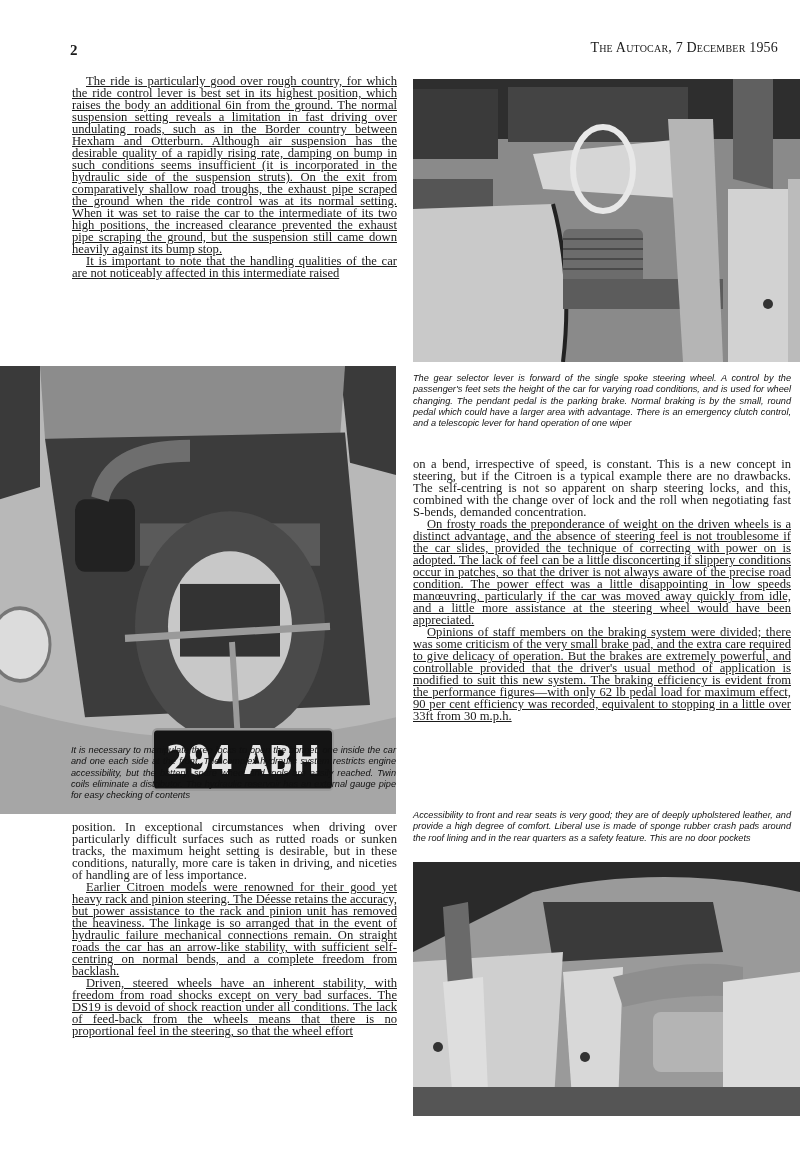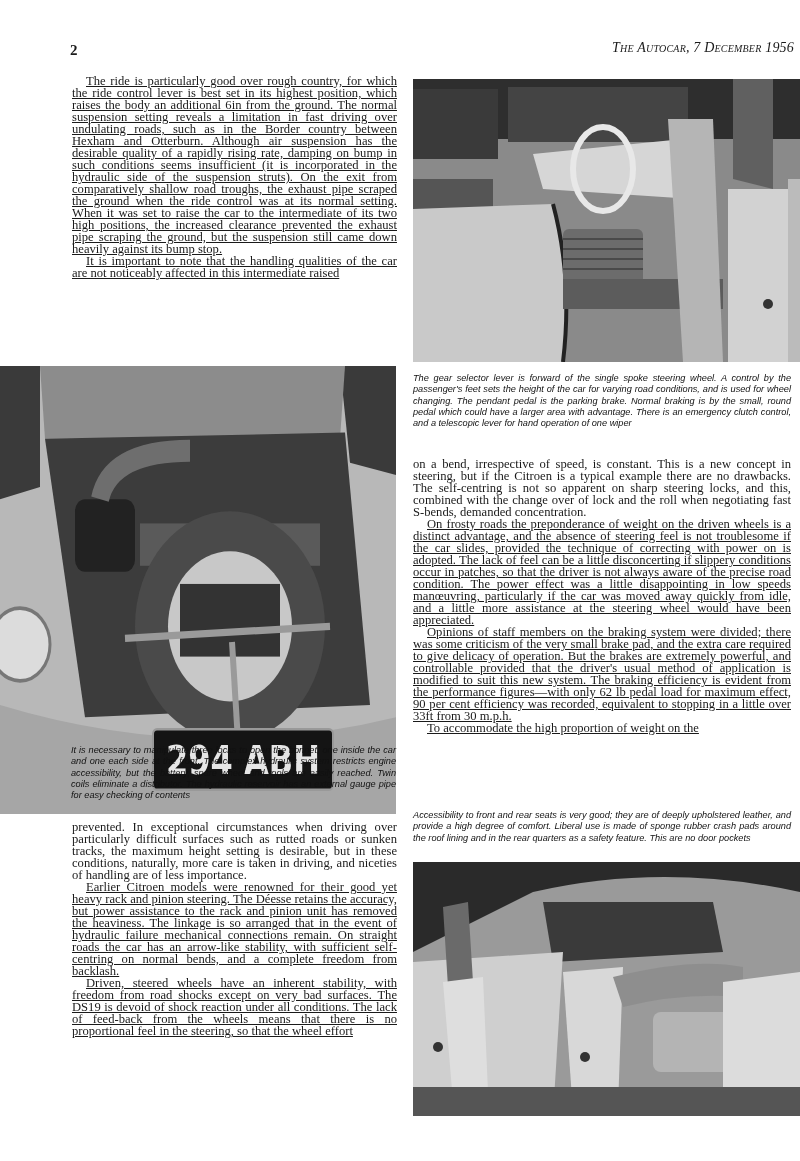--- a/index.html
+++ b/index.html
@@ -1,19 +1,19 @@
 <!DOCTYPE html>
 <html><head>
   <meta charset="utf-8">
   <style>
     html, body { margin: 0; padding: 0; background: #ffffff; }
     body { width: 800px; height: 1161px; position: relative; overflow: hidden; color: #1a1a1a; font-family: "Liberation Serif", "DejaVu Serif", serif; }
     .abs { position: absolute; }
     .page-number { left: 70px; top: 42px; font-size: 15px; font-weight: bold; }
-    .running-head { right: 6px; top: 40px; font-size: 14px; font-variant: small-caps; letter-spacing: 0.2px; font-style: italic; }
+    .running-head { right: 22px; top: 40px; font-size: 14px; font-variant: small-caps; letter-spacing: 0.2px; }
     .col { font-size: 12.6px; line-height: 12px; text-align: justify; }
     .col p { margin: 0; text-indent: 0; }
     .col p.ind { text-indent: 14px; text-decoration: underline; }
     .caption { font-family: Liberation Sans, sans-serif; font-style: italic; font-size: 9.2px; line-height: 11.3px; text-align: justify; color: #111; }
     .photo { background: #777; overflow: hidden; }
     .photo svg { display: block; width: 100%; height: 100%; }
   </style>
 </head>
 <body>
 
@@ -68,27 +68,26 @@
     <rect x="153" y="300" width="180" height="50" rx="4" fill="#141414" stroke="#999" stroke-width="2"></rect>
     <text x="243" y="337" text-anchor="middle" fill="#e6e6e6" font-family="DejaVu Sans, sans-serif" font-size="32" font-weight="bold">294 ABH</text>
   </svg>
 </div>
 <div class="abs caption" style="left:71px; top:745px; width:325px;">It is necessary to manipulate three locks to open the bonnet, one inside the car and one each side at the front. The complex hydraulic system restricts engine accessibility, but the battery, spare wheel and tools are easily reached. Twin coils eliminate a distributor. The hydraulic reservoir has an external gauge pipe for easy checking of contents</div>
 
 <div class="abs col" style="left:413px; top:458px; width:378px;">
   <p>on a bend, irrespective of speed, is constant. This is a new concept in steering, but if the Citroen is a typical example there are no drawbacks. The self-centring is not so apparent on sharp steering locks, and this, combined with the change over of lock and the roll when negotiating fast S-bends, demanded concentration.</p>
   <p class="ind">On frosty roads the preponderance of weight on the driven wheels is a distinct advantage, and the absence of steering feel is not troublesome if the car slides, provided the technique of correcting with power on is adopted. The lack of feel can be a little disconcerting if slippery conditions occur in patches, so that the driver is not always aware of the precise road condition. The power effect was a little disappointing in low speeds manœuvring, particularly if the car was moved away quickly from idle, and a little more assistance at the steering wheel would have been appreciated.</p>
   <p class="ind">Opinions of staff members on the braking system were divided; there was some criticism of the very small brake pad, and the extra care required to give delicacy of operation. But the brakes are extremely powerful, and controllable provided that the driver's usual method of application is modified to suit this new system. The braking efficiency is evident from the performance figures—with only 62 lb pedal load for maximum effect, 90 per cent efficiency was recorded, equivalent to stopping in a little over 33ft from 30 m.p.h.</p>
-  <p class="ind">To accommodate the high proportion of weight on the</p>
 </div>
 
 <div class="abs caption" style="left:413px; top:810px; width:378px;">Accessibility to front and rear seats is very good; they are of deeply upholstered leather, and provide a high degree of comfort. Liberal use is made of sponge rubber crash pads around the roof lining and in the rear quarters as a safety feature. This are no door pockets</div>
 
 <div class="abs col" style="left:72px; top:821px; width:325px;">
-  <p>prevented. In exceptional circumstances when driving over particularly difficult surfaces such as rutted roads or sunken tracks, the maximum height setting is desirable, but in these conditions, naturally, more care is taken in driving, and niceties of handling are of less importance.</p>
+  <p>position. In exceptional circumstances when driving over particularly difficult surfaces such as rutted roads or sunken tracks, the maximum height setting is desirable, but in these conditions, naturally, more care is taken in driving, and niceties of handling are of less importance.</p>
   <p class="ind">Earlier Citroen models were renowned for their good yet heavy rack and pinion steering. The Déesse retains the accuracy, but power assistance to the rack and pinion unit has removed the heaviness. The linkage is so arranged that in the event of hydraulic failure mechanical connections remain. On straight roads the car has an arrow-like stability, with sufficient self-centring on normal bends, and a complete freedom from backlash.</p>
   <p class="ind">Driven, steered wheels have an inherent stability, with freedom from road shocks except on very bad surfaces. The DS19 is devoid of shock reaction under all conditions. The lack of feed-back from the wheels means that there is no proportional feel in the steering, so that the wheel effort</p>
 </div>
 
 <div class="abs photo" style="left:413px; top:862px; width:387px; height:254px;">
   <svg viewBox="0 0 387 254" preserveAspectRatio="none">
     <rect width="387" height="254" fill="#2a2a2a"></rect>
     <path d="M120 30 Q250 0 387 30 L387 254 L0 254 L0 90 Z" fill="#9a9a9a"></path>
     <path d="M130 40 L300 40 L310 90 L140 100 Z" fill="#3a3a3a"></path>
     <path d="M0 100 L150 90 L140 254 L0 254 Z" fill="#cfcfcf"></path>

